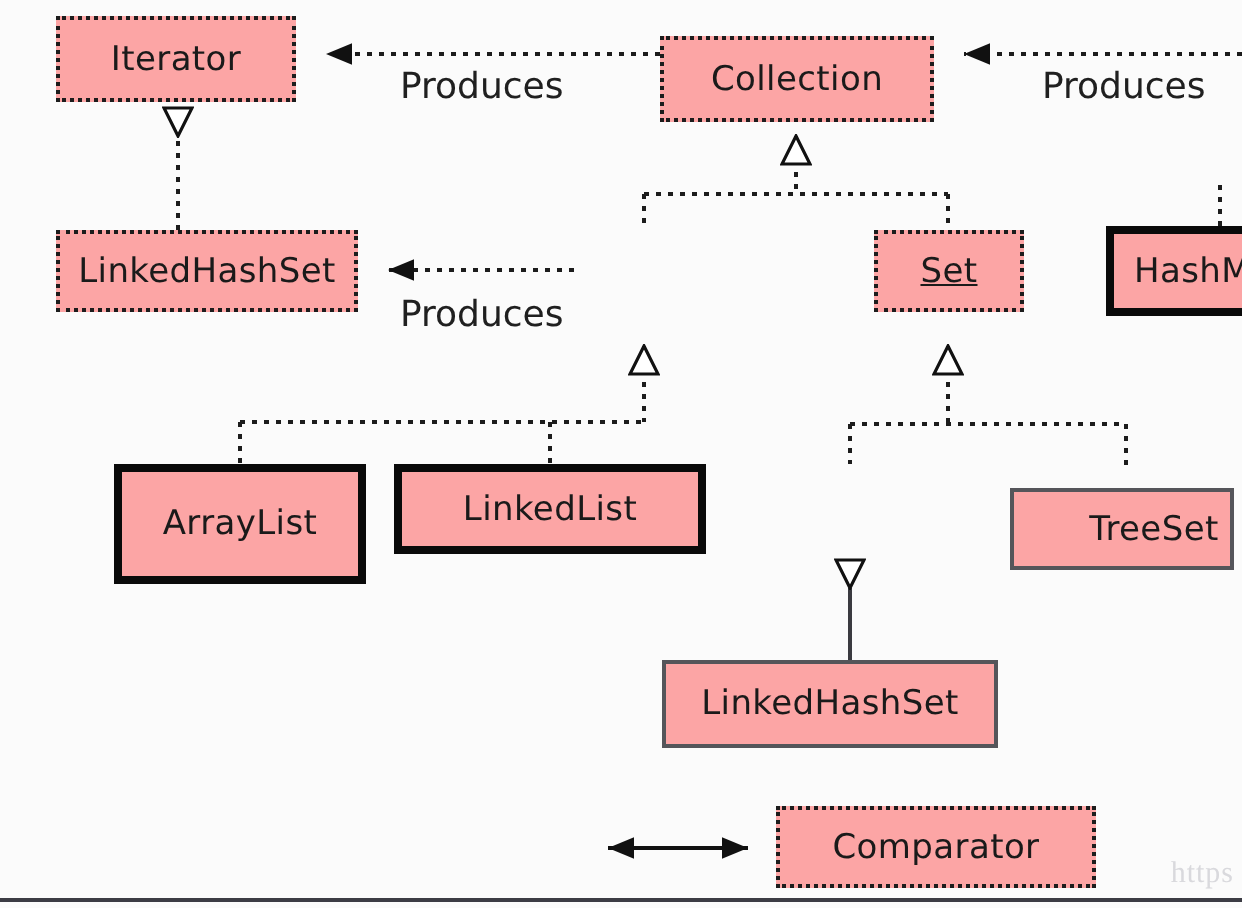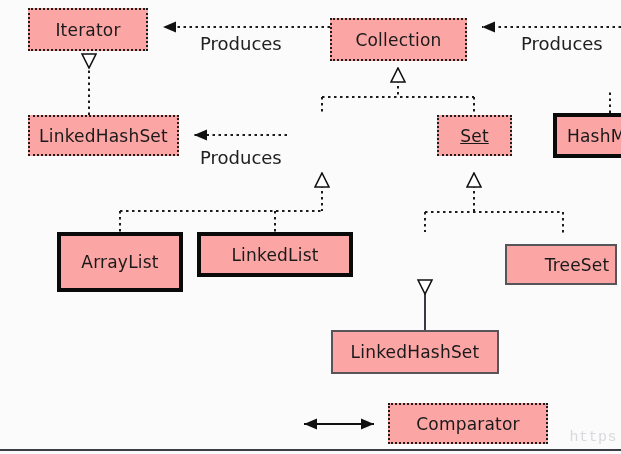--- a/index.html
+++ b/index.html
@@ -55,21 +55,21 @@
     color: #202020;
     background: transparent;
     white-space: nowrap;
     z-index: 4;
     text-align: center;
   }
   #watermark {
     position: absolute;
     right: 4px;
     bottom: 8px;
-    font-family: Liberation Mono, monospace;
+    font-family: Liberation Serif, serif;
     font-size: 15px;
     color: #d9d9dd;
     letter-spacing: 0.5px;
     z-index: 5;
     user-select: none;
   }
   #bottom-rule {
     position: absolute;
     left: 0;
     bottom: 3px;

